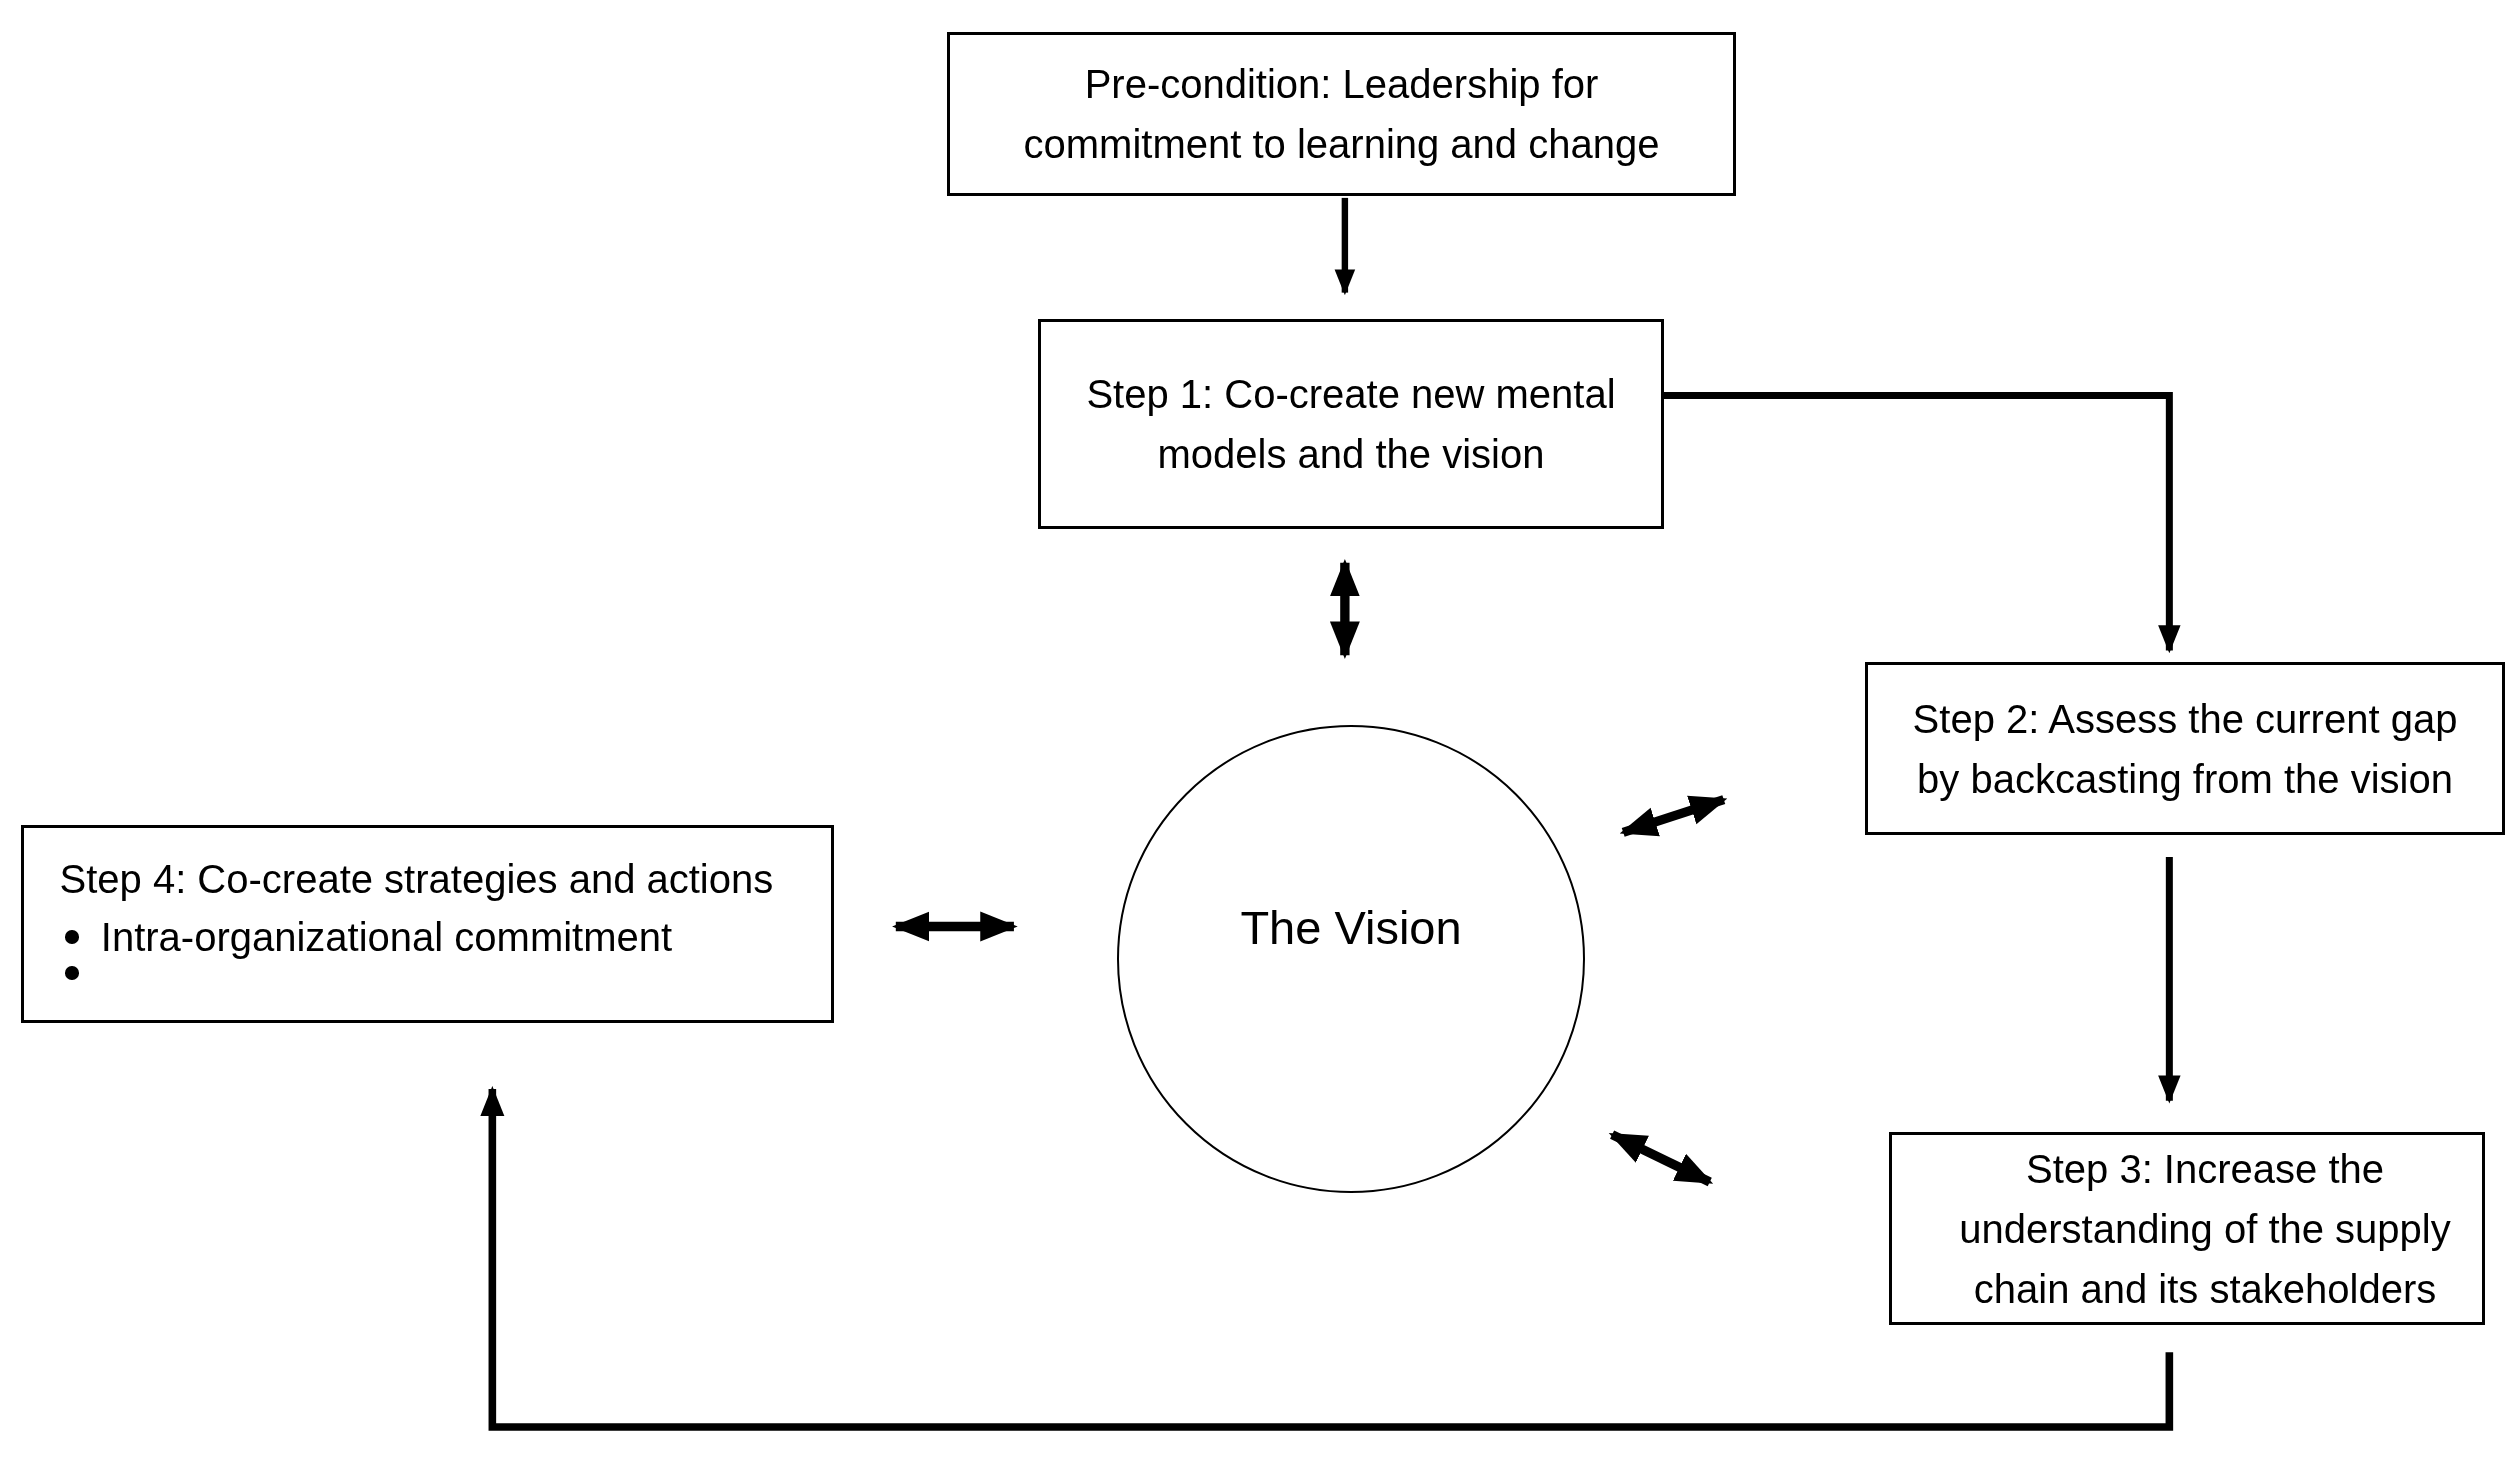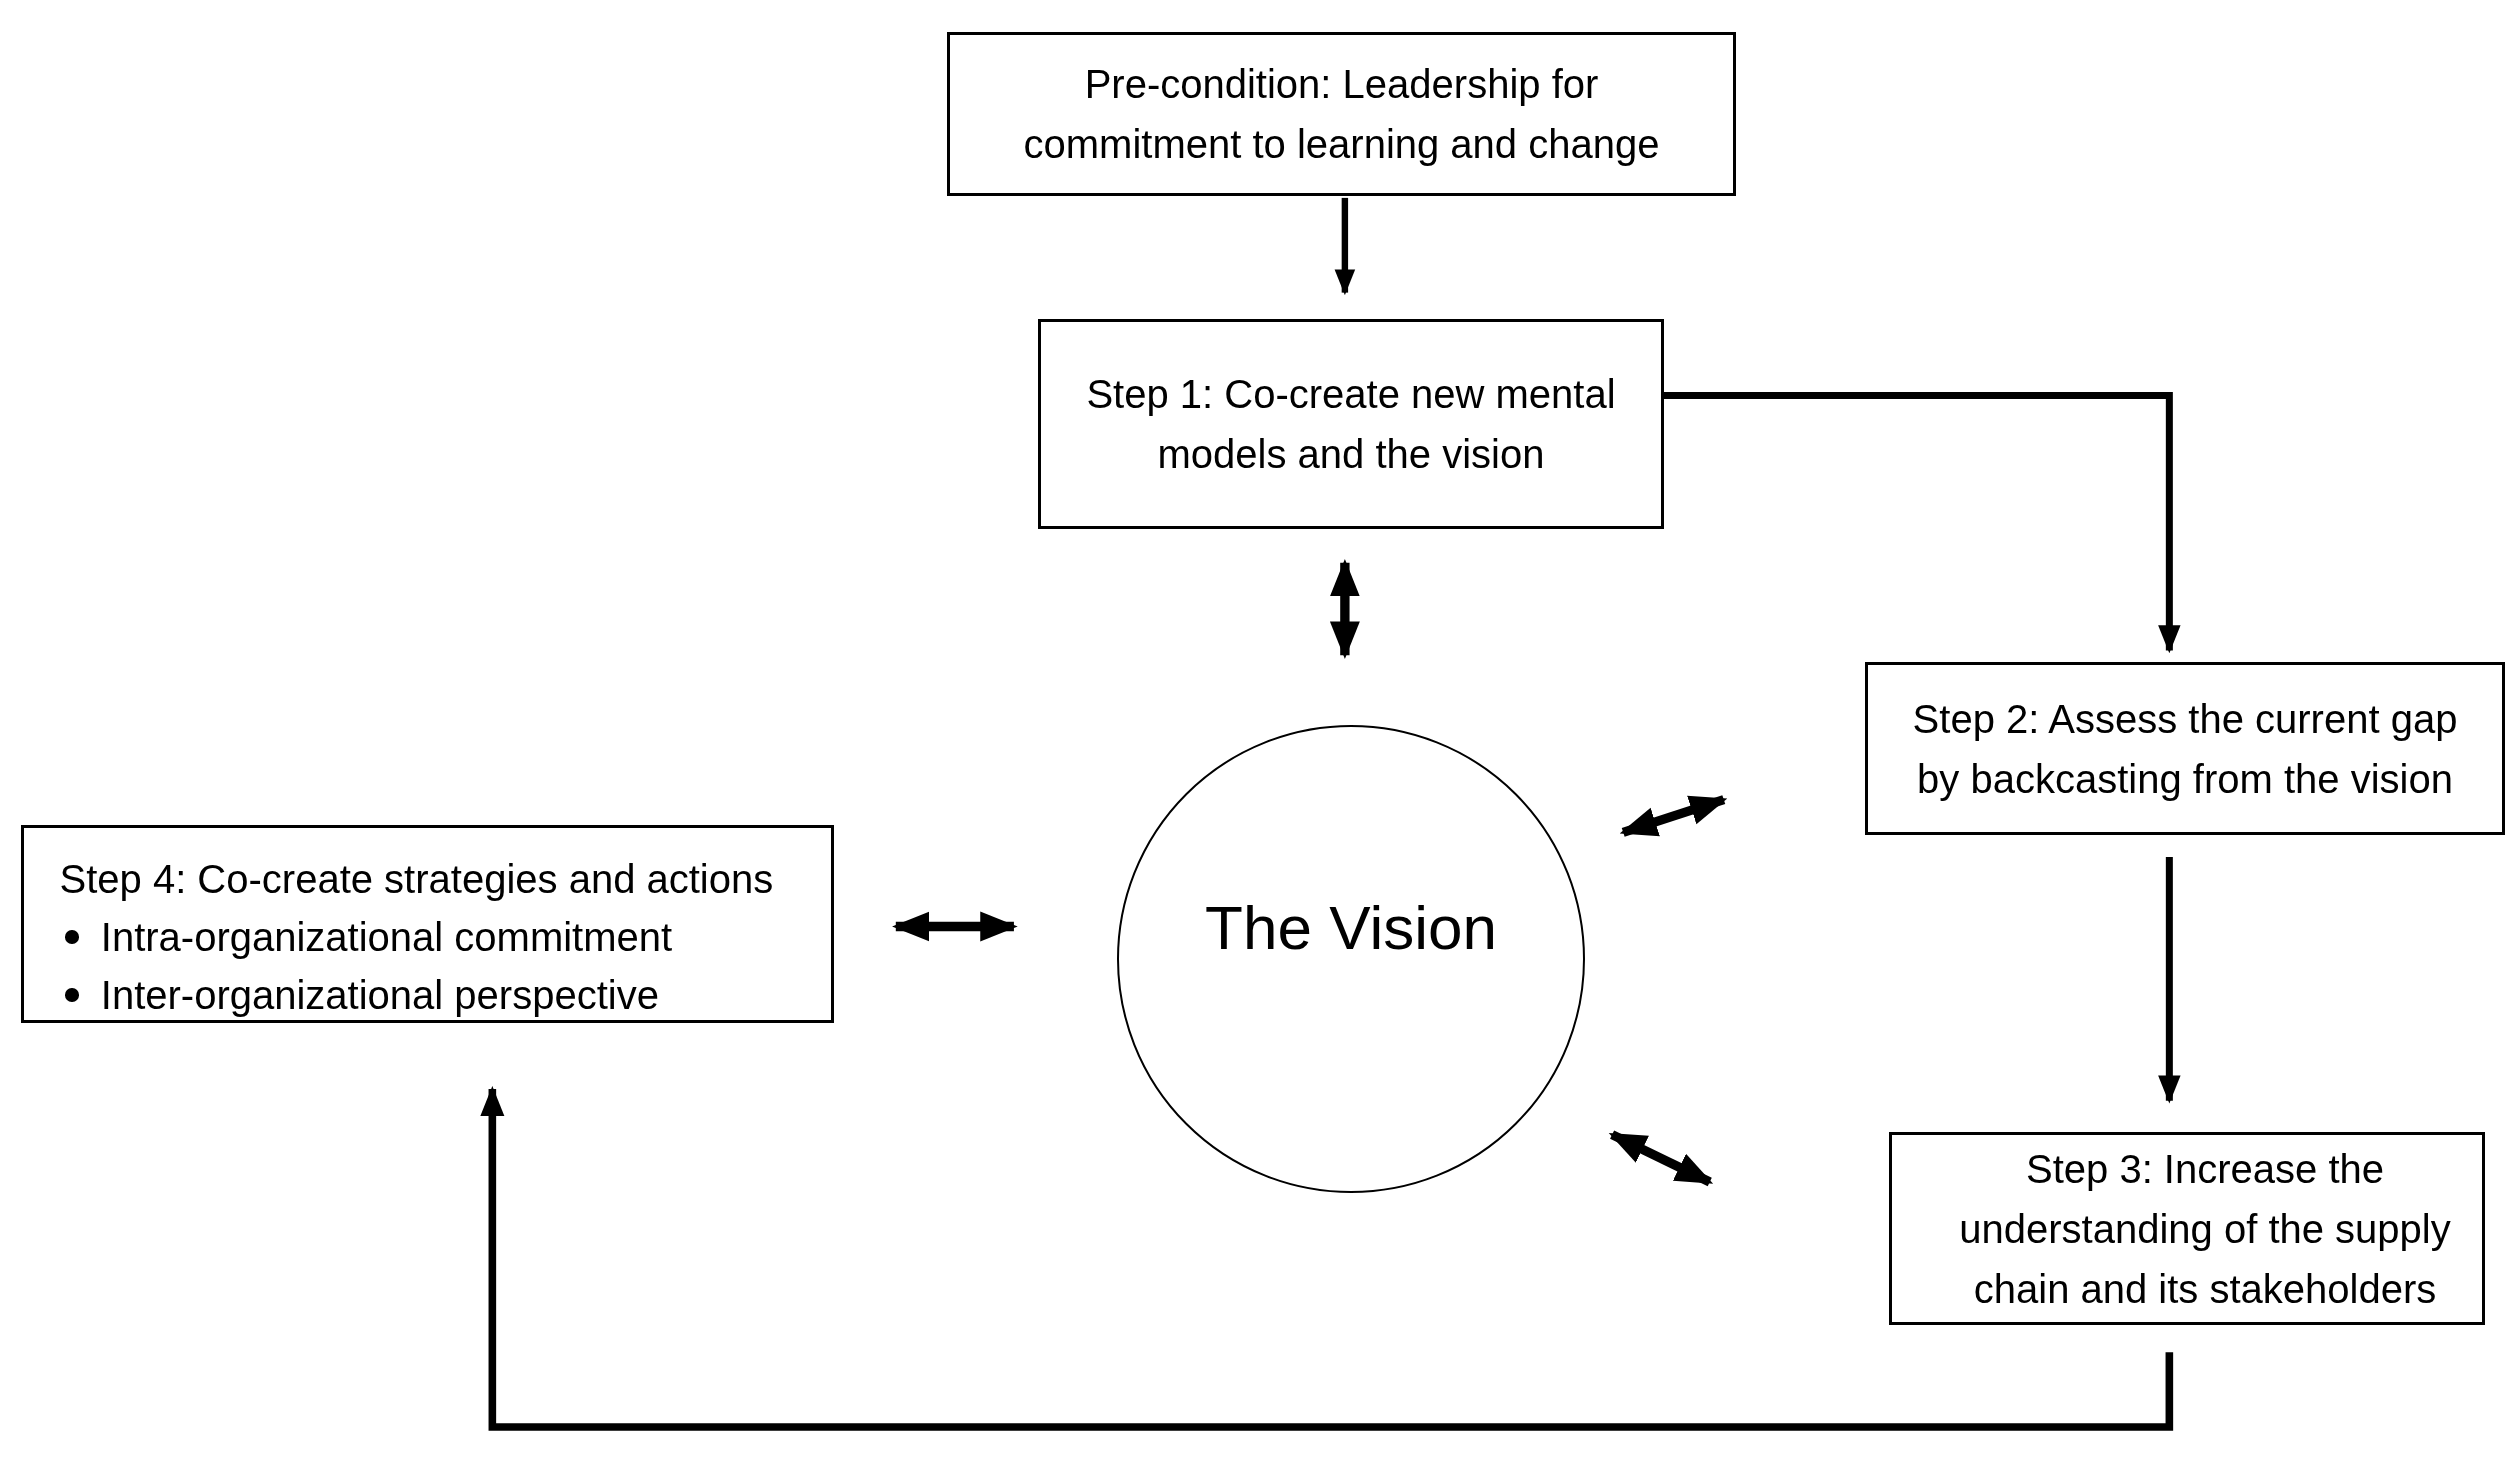--- a/index.html
+++ b/index.html
@@ -45,21 +45,21 @@
     background:#000;flex:0 0 auto;
     margin:0 22px 0 5.8px;
   }
   .vision-circle{
     position:absolute;left:1117px;top:725px;
     width:468px;height:468px;
     box-sizing:border-box;
     border:2.9px solid #000000;border-radius:50%;
     background:#ffffff;
     display:flex;align-items:center;justify-content:center;
-    font-size:62px;
+    font-size:47px;
     padding-bottom:64px;
   }
 </style>
 </head>
 <body>
 
 <div class="canvas">
 
   <svg class="connectors" viewBox="0 0 4296 2496" xmlns="http://www.w3.org/2000/svg">
     <defs>
@@ -103,21 +103,20 @@
 
   <div class="node box-step4">
     <div class="step4-stack">
       <div class="step4-title">Step 4: Co-create strategies and actions</div>
       <div class="bullet-row">
         <span class="bullet-dot"></span>
         <span>Intra-organizational commitment</span>
       </div>
       <div class="bullet-row">
         <span class="bullet-dot"></span>
-        <span>Inter-organizational perspective</span>
       </div>
     </div>
   </div>
 
   <div class="vision-circle">
     <span>The Vision</span>
   </div>
 
 </div>
 

